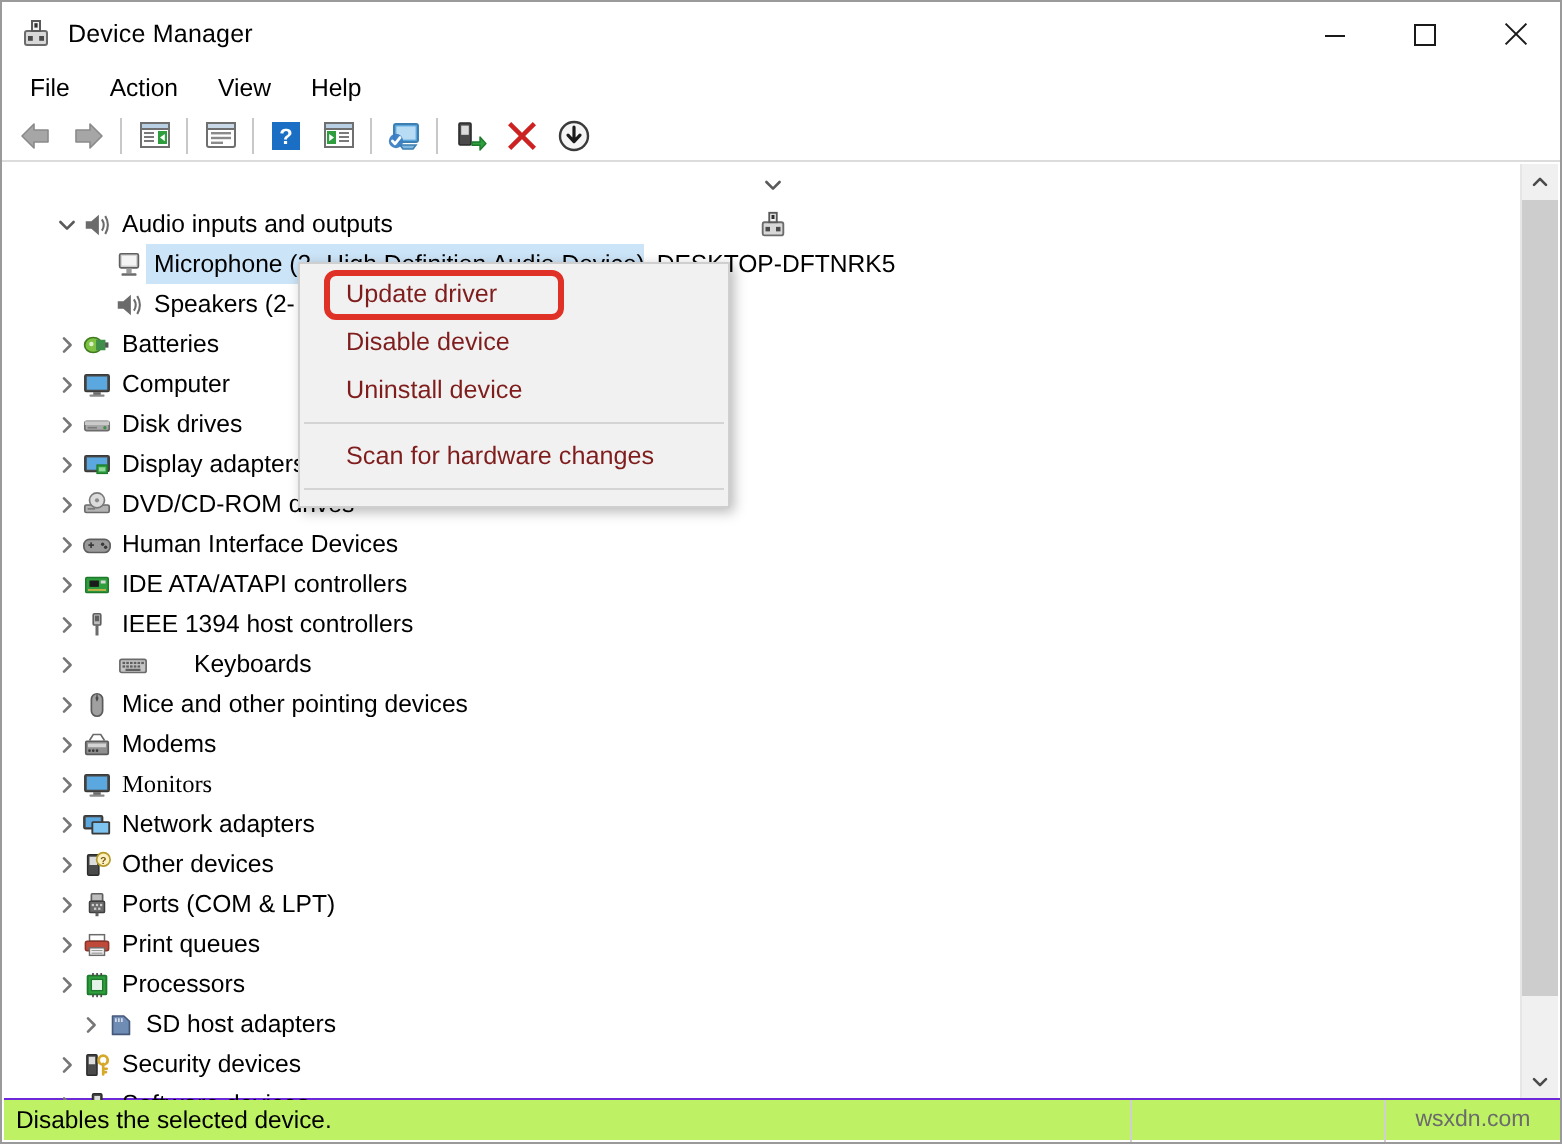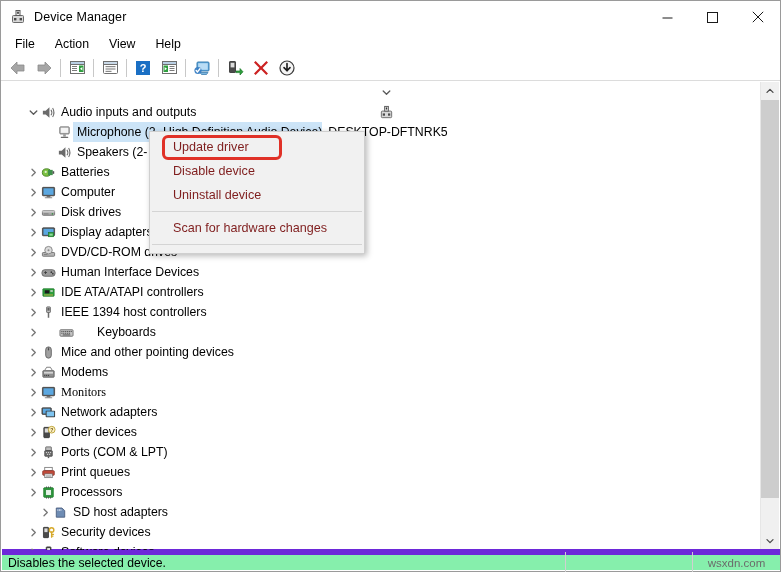--- a/index.html
+++ b/index.html
@@ -98,21 +98,21 @@
     background:#f0f0f0;
   }
   .vs-thumb{
     position:absolute;left:0;top:18px;width:18px;height:398px;
     background:#cdcdcd;
   }
 
   
   .statusbar{
     position:absolute;left:1px;bottom:1px;width:778px;height:21px;
-    background:#86efac;border-top:6px solid #6d28d9;
+    background:#bef264;border-top:1px solid #6d28d9;
     display:flex;align-items:center;box-sizing:border-box;
   }
   .status-text{
     font-size:12.2px;color:#000;padding-left:6px;flex:1;
   }
   .status-cell{
     border-left:1px solid #d0d0d0;height:21px;box-sizing:border-box;
   }
   .sc1{width:127px;}
   .sc2{width:88px;display:flex;align-items:center;justify-content:center;}

